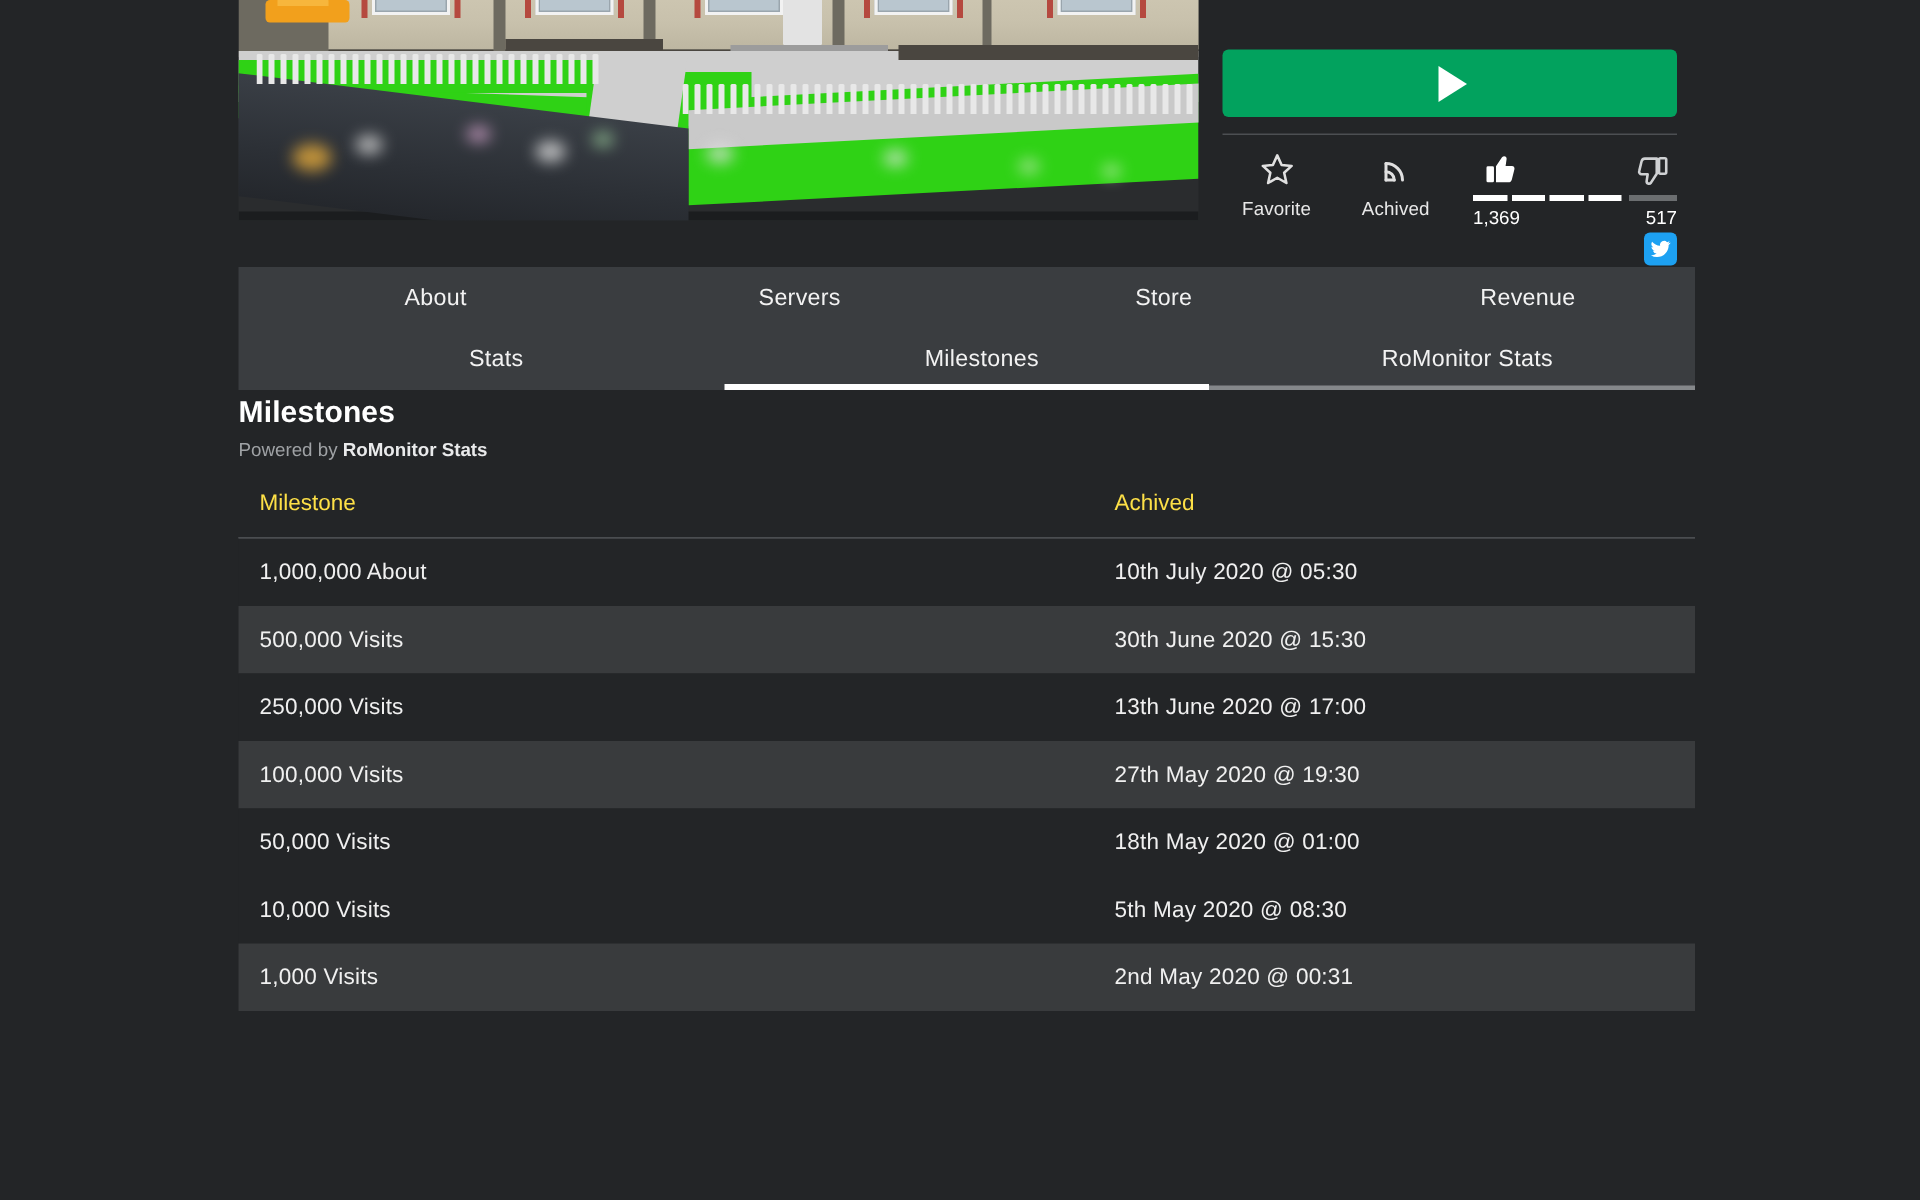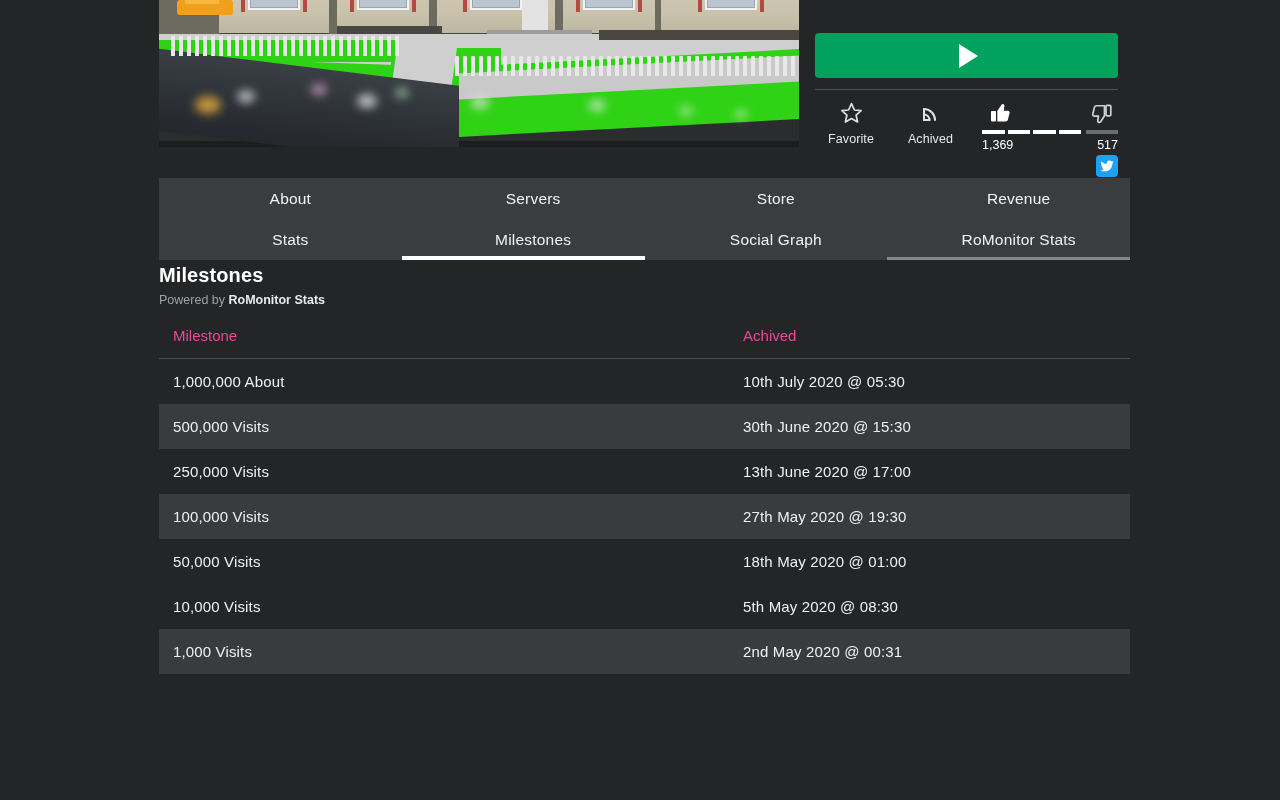--- a/index.html
+++ b/index.html
@@ -122,21 +122,21 @@
   #section h1 {
     color:#fff; font-size:20px; font-weight:bold; letter-spacing:.1px;
   }
   #powered {
     margin-top:6px; font-size:12.5px; color:#9fa2a5;
   }
   #powered b { color:#e9eaeb; font-weight:bold; }
 
   table { width:971px; border-collapse:collapse; margin-top:20px; }
   th {
-    text-align:left; font-size:15px; font-weight:normal; color:#ec4899;
+    text-align:left; font-size:15px; font-weight:normal; color:#fde047;
     padding:0 0 14px 14px; border-bottom:1px solid #4a4d50;
   }
   th.c2, td.c2 { padding-left:411px; }
   td {
     color:#f0f0f0; font-size:15px; padding:14px 0 14px 14px;
     letter-spacing:.15px;
   }
   tbody tr.odd  { background:#232527; }
   tbody tr.even { background:#393b3d; }
 </style>
@@ -367,23 +367,20 @@
       <span>Revenue</span>
       </div>
   </div>
   <div class="tab-row">
     <div class="tab">
       <span>Stats</span>
       </div>
     <div class="tab active">
       <span>Milestones</span>
       </div>
-    <div class="tab">
-      <span>Social Graph</span>
-      </div>
     <div class="tab hover">
       <span>RoMonitor Stats</span>
       </div>
   </div>
 </div>
 
 <div id="section">
   <h1>Milestones</h1>
   <div id="powered">
     <span>Powered by </span><b>RoMonitor Stats</b>

